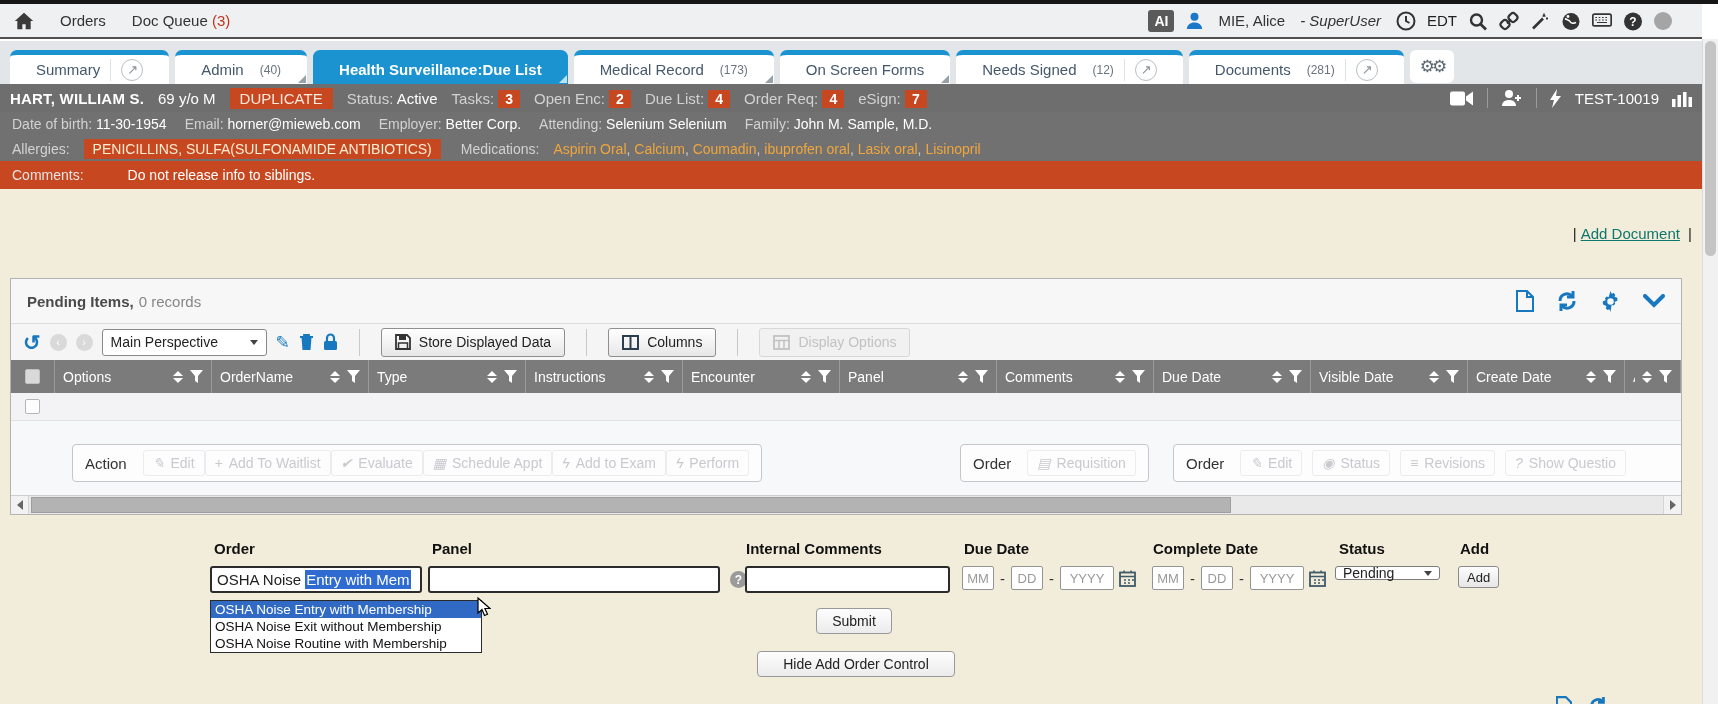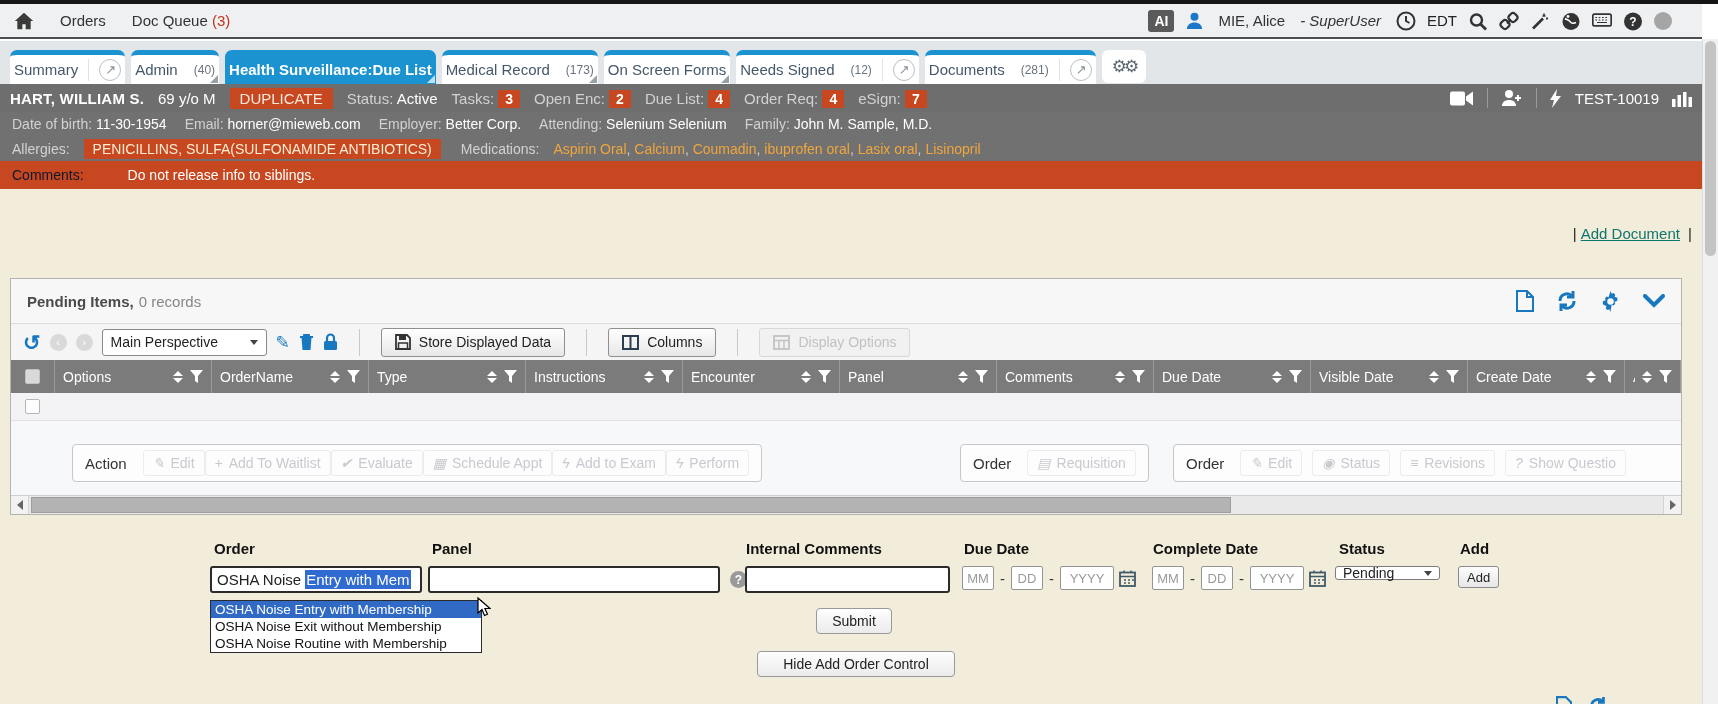--- a/index.html
+++ b/index.html
@@ -18,21 +18,21 @@
     padding:3px 6px; border-radius:3px; }
   .nav-ic { width:20px; height:20px; display:inline-flex; }
   .user-name { color:#333; margin-left:2px; }
   .user-role { color:#333; font-style:italic; margin:0 4px; }
   .gray-dot { width:18px; height:18px; border-radius:50%; background:#a5a5a5; }
 
   
   .tabbar { left:0; top:41px; width:1702px; height:43px; background:#e2e6e9;
     display:flex; align-items:flex-end; padding-left:10px; }
   .tab { position:relative; height:34px; background:#fff; border-top:5px solid #1b93d0;
-    border-radius:7px 7px 0 0; display:flex; align-items:center; padding:0 4px;
+    border-radius:7px 7px 0 0; display:flex; align-items:center; padding:0 26px;
     margin-right:6px; font-size:15px; color:#45586b; cursor:default; white-space:nowrap; }
   .tab.active { background:#1b93d0; color:#fff; font-weight:bold; }
   .tab-count { font-size:12px; color:#69737d; margin-left:16px; }
   .tab-arrow { width:22px; height:22px; border:1px solid #b9bfc4; border-radius:50%;
     color:#8b949b; font-size:13px; display:inline-flex; align-items:center; justify-content:center;
     margin-left:10px; padding-left:1px; border-left-width:1px; }
   .tab .tab-arrow { margin-left:10px; }
   .tab .divider-before { width:1px; height:22px; background:#dfe3e6; margin-left:10px; }
   .fold { position:absolute; right:1px; bottom:1px; width:0; height:0;
     border-left:8px solid transparent; border-bottom:8px solid #98a1a8; }
@@ -54,21 +54,21 @@
   .pt-demo1 { left:0; top:112px; width:1702px; height:24px; background:#717171; color:#fff;
     display:flex; align-items:center; padding:0 12px; font-size:14px; gap:18px; }
   .pt-demo2 { left:0; top:136px; width:1702px; height:25px; background:#717171; color:#fff;
     display:flex; align-items:center; padding:0 12px; font-size:14px; gap:14px; }
   .allergy-badge { background:#c64720; color:#ffedd2; padding:2px 9px; font-size:14px; }
   .med { color:#f0a63d; }
   .med:not(:last-of-type)::after { content:", "; color:#cfcfcf; }
 
   .comments-bar { left:0; top:161px; width:1702px; height:28px; background:#c64720; color:#fff;
     display:flex; align-items:center; padding:0 12px; font-size:14px; }
-  .comments-bar .clabel { color:#0f172a; }
+  .comments-bar .clabel { color:#e5e5e5; }
   .comments-bar .ctext { margin-left:44px; }
 
   
   .page-bg { left:0; top:189px; width:1702px; height:515px; background:#f2ecda; }
 
   .links { right:22px; top:222px; text-align:right; font-size:15px; color:#222; line-height:23px; }
   .links a { color:#0f766e; text-decoration:underline; cursor:pointer; }
   .links .pipe { text-decoration:none; margin:0 4px; }
 
   

